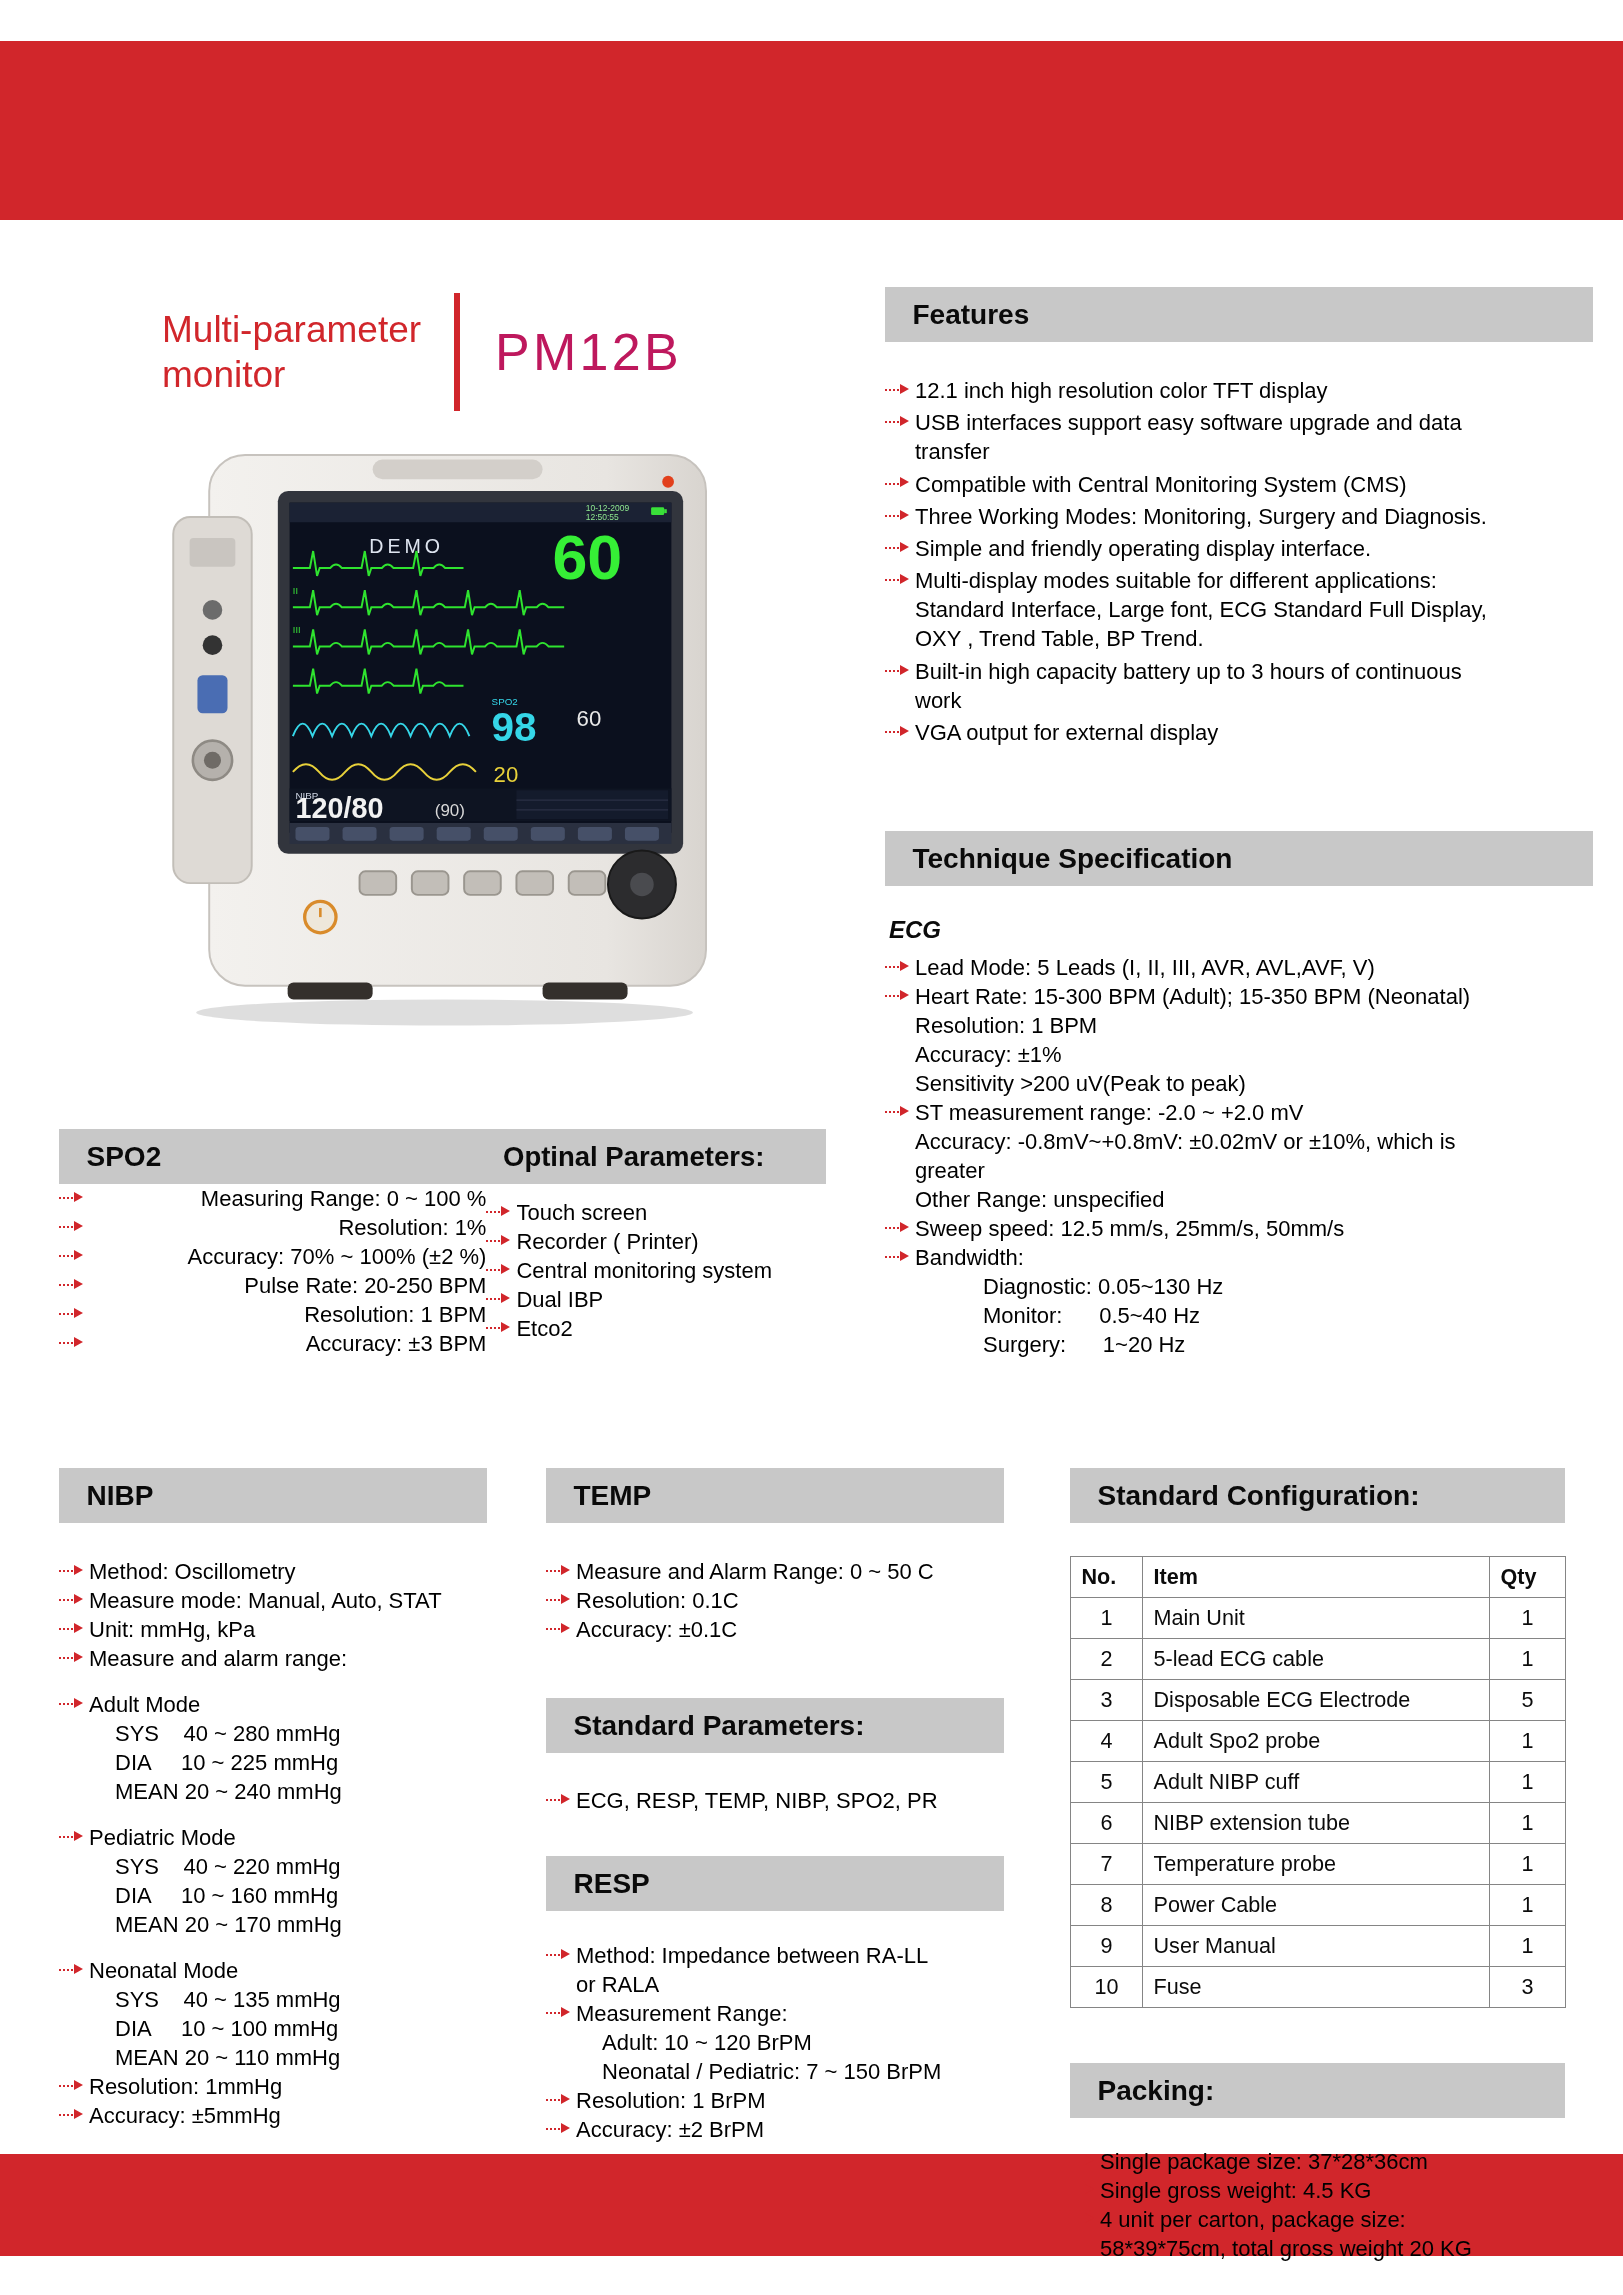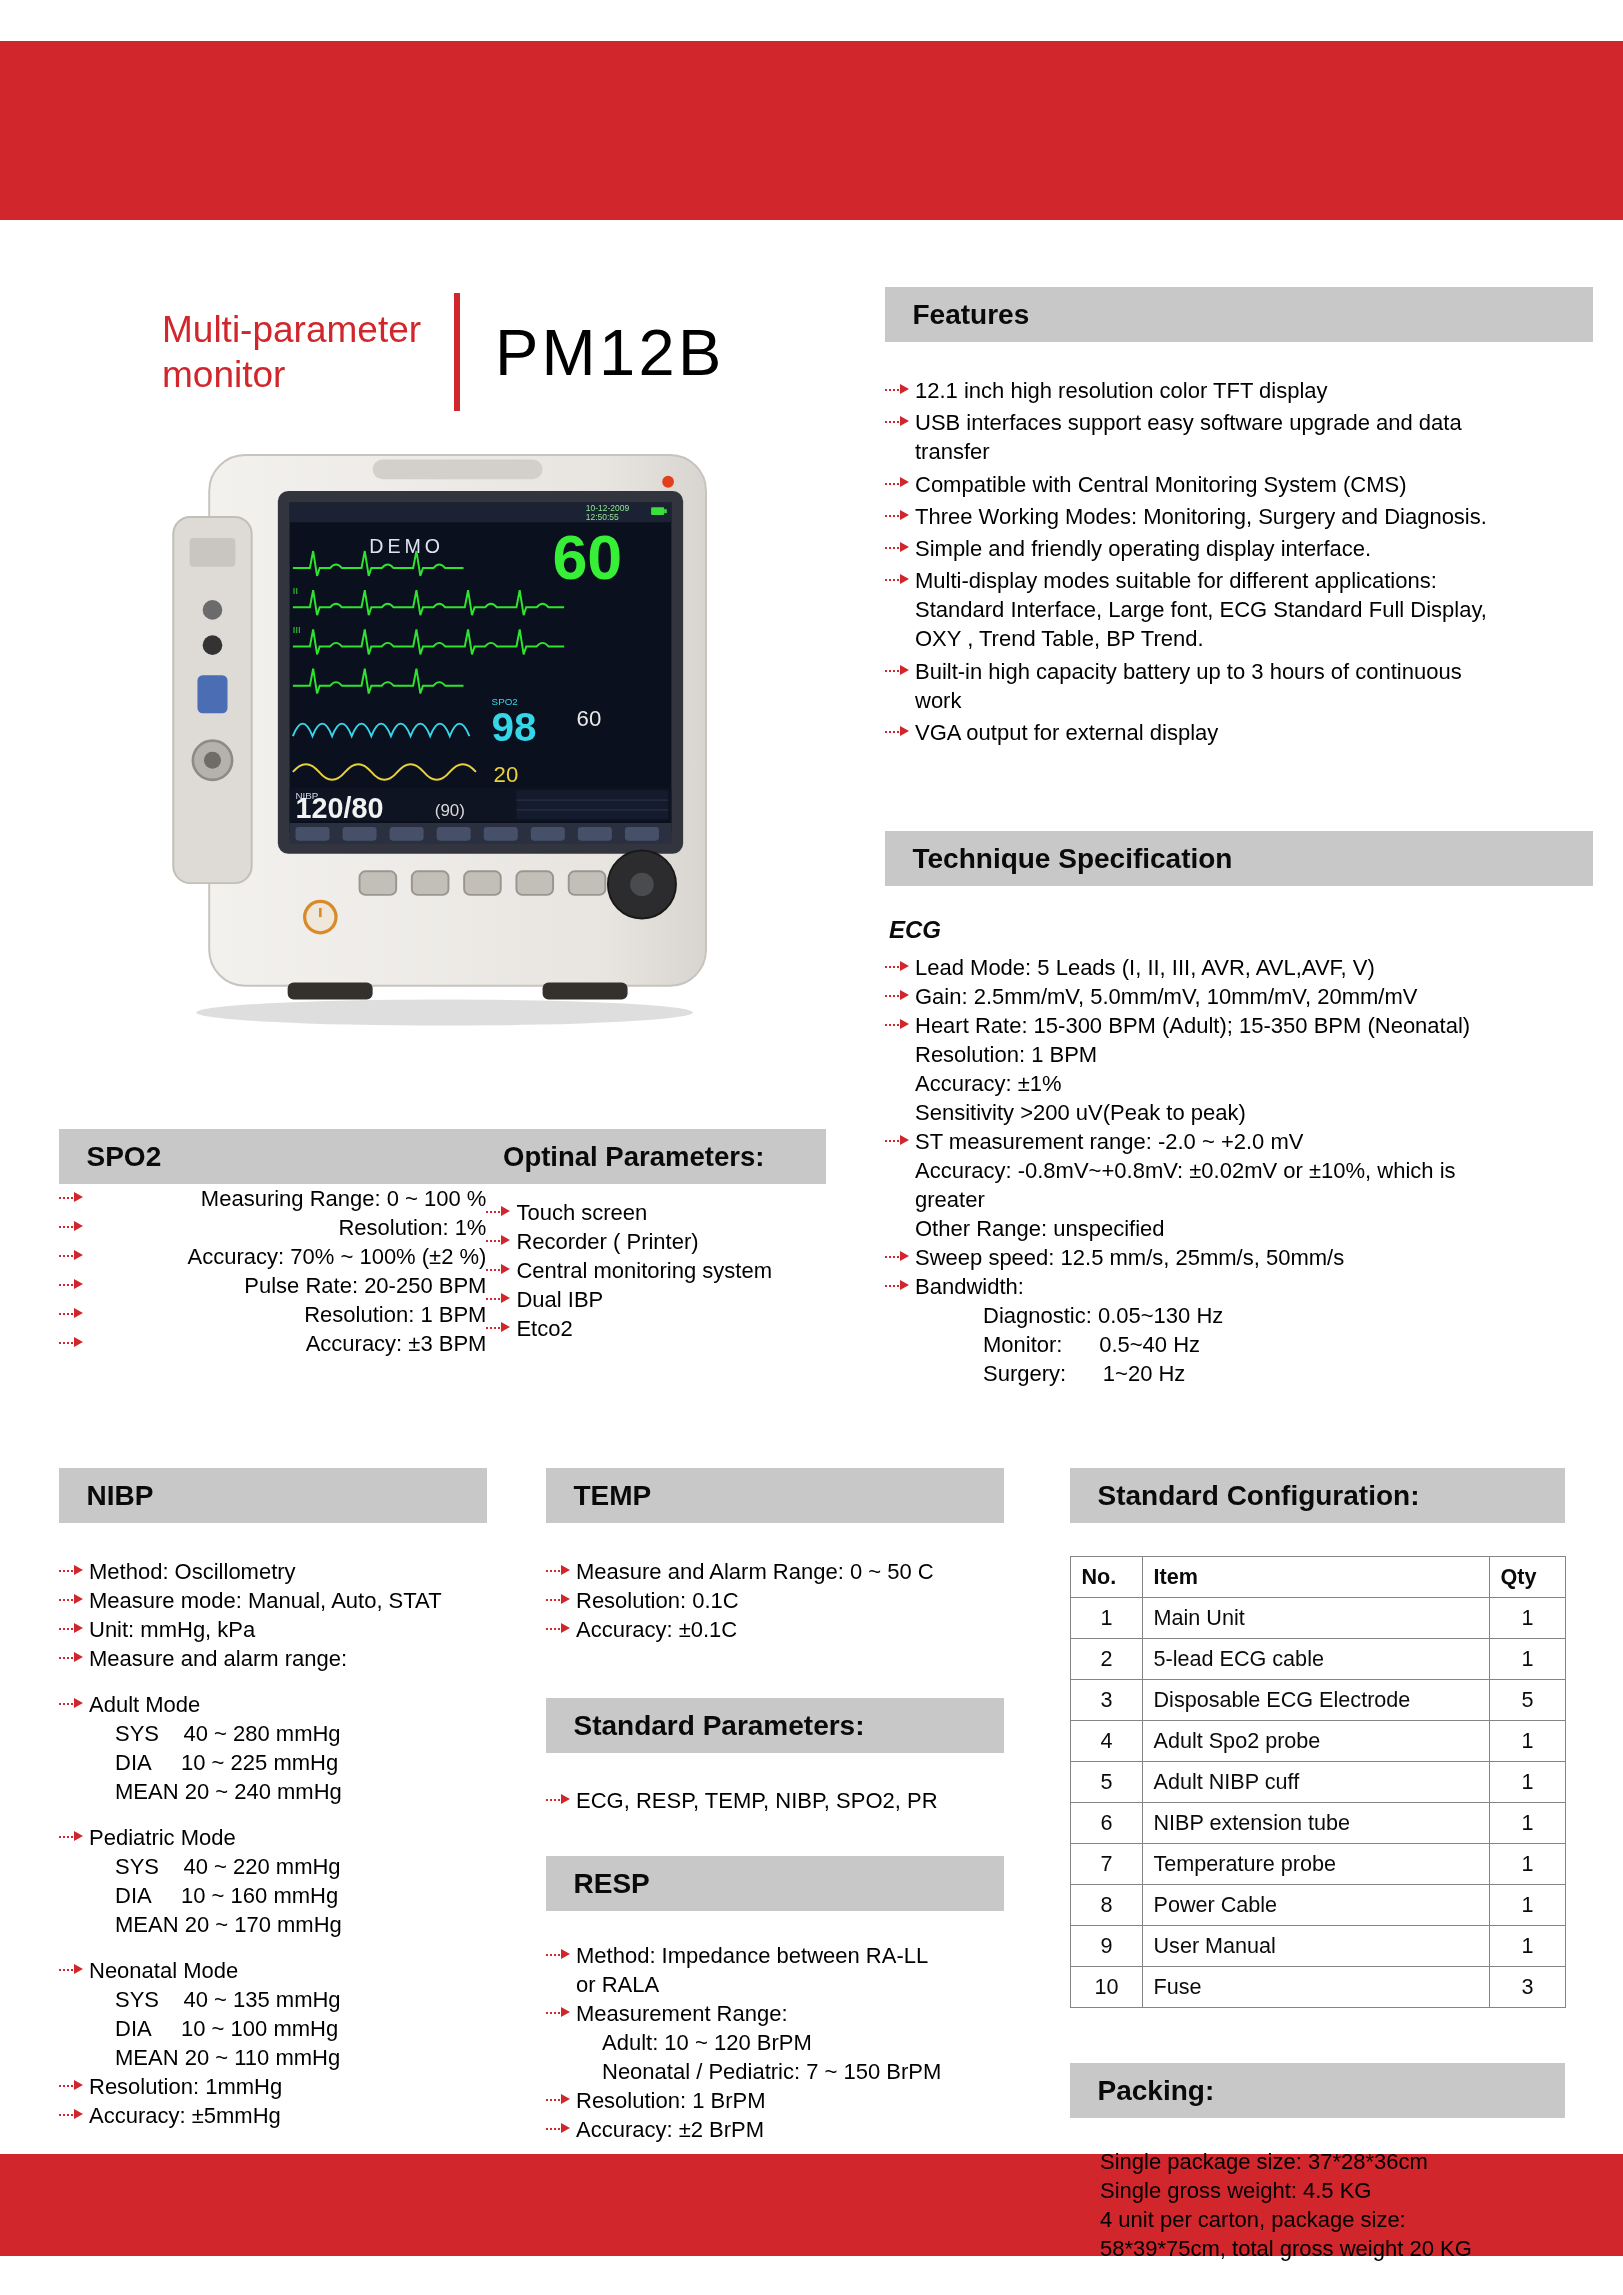--- a/index.html
+++ b/index.html
@@ -13,21 +13,21 @@
 
   
   .band{position:absolute;left:0;width:100%;background:var(--red);}
   .band.top{top:41px;height:179px;}
   .band.bottom{top:2154px;height:102px;}
 
   
   .title-row{position:absolute;left:162px;top:293px;display:flex;align-items:center;}
   .product-title{font-size:37px;font-weight:400;color:var(--red);line-height:1.22;white-space:pre-line;}
   .v-divider{width:5.9px;height:118px;background:var(--red);margin:0 35px 0 33px;}
-  .model-name{font-size:65px;font-weight:400;color:#000000;letter-spacing:3.3px;}
+  .model-name{font-size:52px;font-weight:400;color:#be185d;letter-spacing:3.3px;}
 
   
   .bar{background:var(--bar);height:55px;display:flex;align-items:center;padding-left:27.5px;font-size:28px;font-weight:700;color:#0a0a0a;white-space:nowrap;}
 
   
   ul.list{list-style:none;font-size:22px;line-height:29px;color:#000;}
   .line{display:flex;align-items:flex-start;}
   .ab{flex:0 0 30px;width:30px;height:29px;position:relative;}
   .ab::before{content:"";position:absolute;left:0;top:13px;width:13.7px;border-top:2.6px dotted var(--red);}
   .ab::after{content:"";position:absolute;left:15px;top:7.9px;width:0;height:0;
@@ -245,24 +245,20 @@
       <span>Technique Specification</span>
     </div>
     <div class="ecg-heading">ECG</div>
     <ul class="list tech-list">
 
         <li class="line b">
           <span class="ab"></span>
           <span class="txt">Lead Mode: 5 Leads (I, II, III, AVR, AVL,AVF, V)</span>
         </li>
 
-        <li class="line b">
-          <span class="ab"></span>
-          <span class="txt">Gain: 2.5mm/mV, 5.0mm/mV, 10mm/mV, 20mm/mV</span>
-        </li>
 
         <li class="line b">
           <span class="ab"></span>
           <span class="txt">Heart Rate: 15-300 BPM (Adult); 15-350 BPM (Neonatal)</span>
         </li>
 
         <li class="line p">
 
           <span class="txt">Resolution: 1 BPM</span>
         </li>

